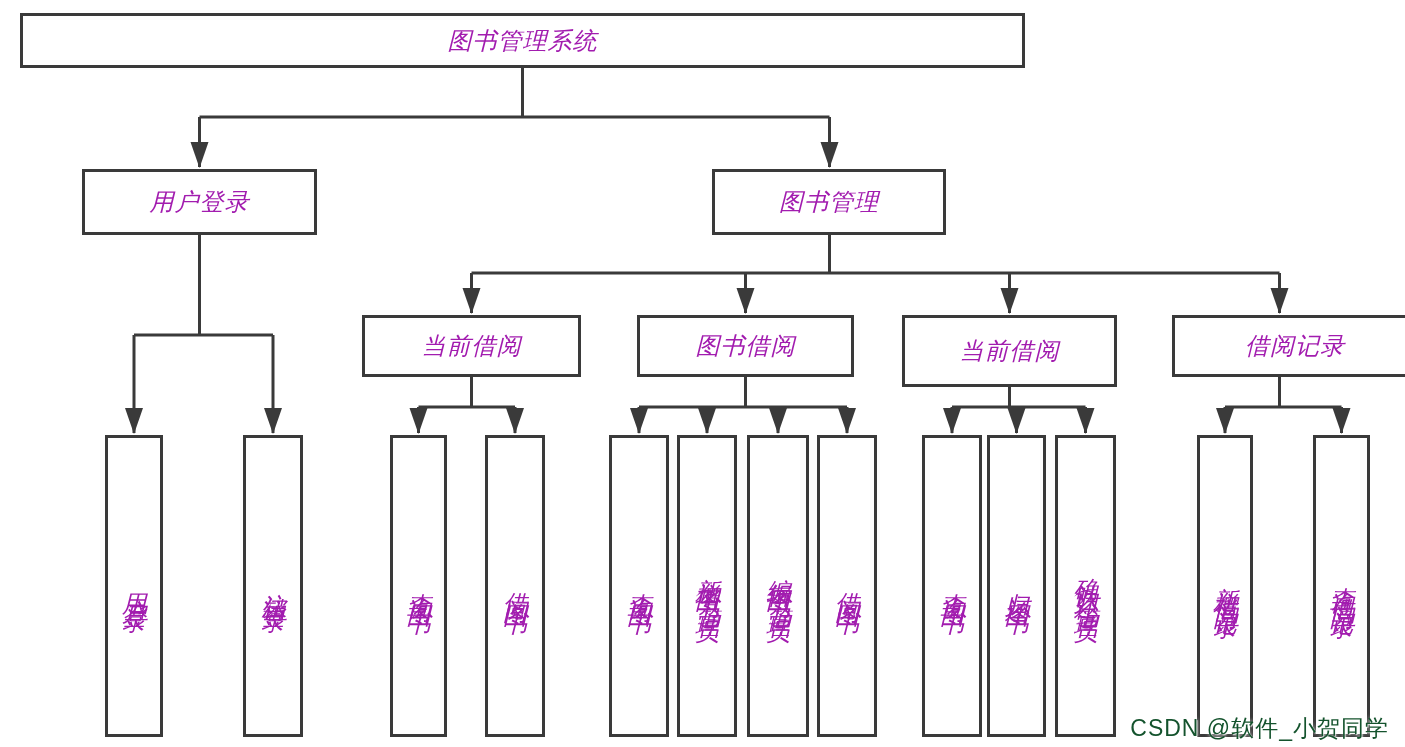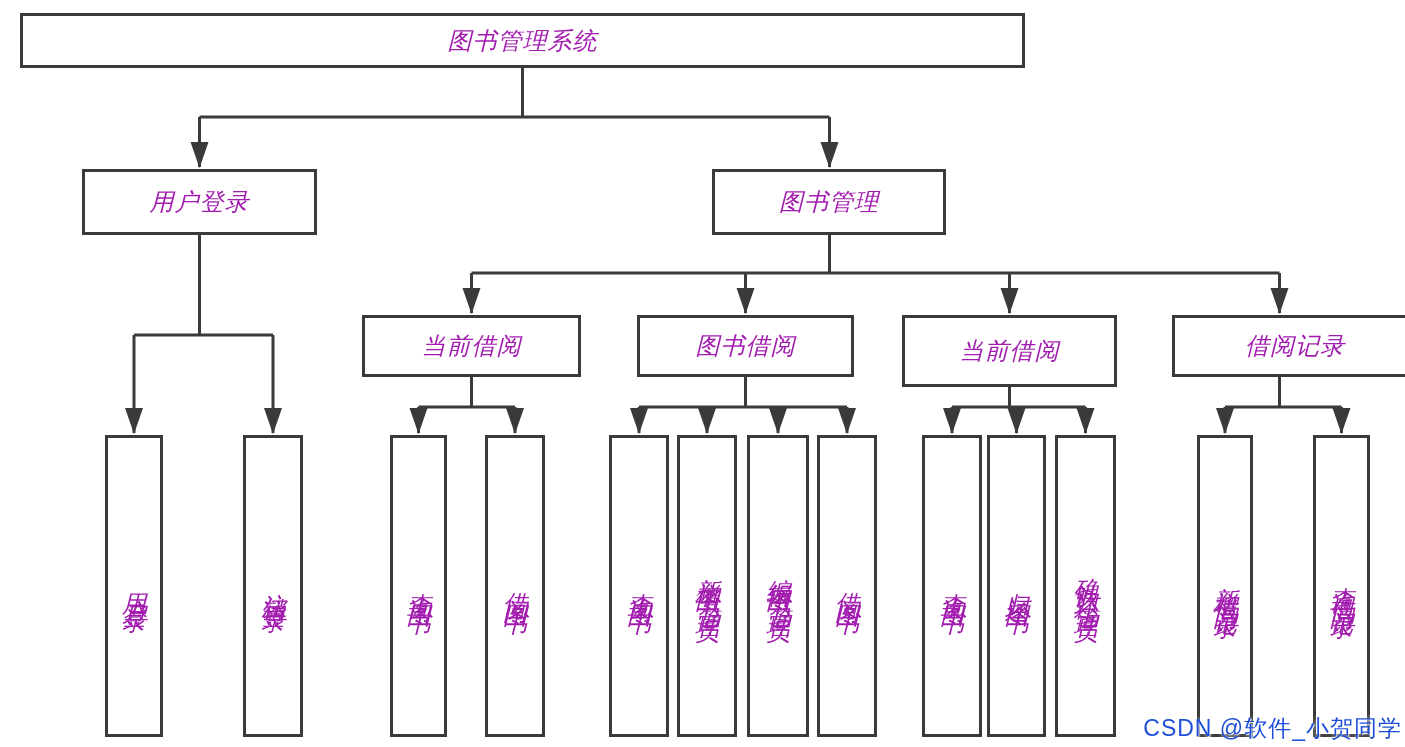--- a/index.html
+++ b/index.html
@@ -14,22 +14,22 @@
     position:absolute;box-sizing:border-box;border:3px solid #3a3a3a;background:#fff;
     display:flex;align-items:center;justify-content:center;color:#a21caf;font-style:italic;
   }
   .node.h{font-size:24px;letter-spacing:1px;}
   .node.v{font-size:24px;}
   .node.v .vtext{
     writing-mode:vertical-rl;text-orientation:mixed;
     line-height:1;letter-spacing:6px;display:block;
   }
   .watermark{
-    position:absolute;right:3px;bottom:3px;z-index:5;
-    font-size:23px;color:#1d4ed8;letter-spacing:1px;
+    position:absolute;right:16px;bottom:3px;z-index:5;
+    font-size:23px;color:#14532d;letter-spacing:1px;
     text-shadow:0 0 4px rgba(255,255,255,.95),1px 1px 1px rgba(255,255,255,.8);
   }
 </style>
 </head>
 <body>
 
 <div class="stage">
 
   <svg class="connectors" width="1405" height="747" viewBox="0 0 1405 747">
     <defs>

